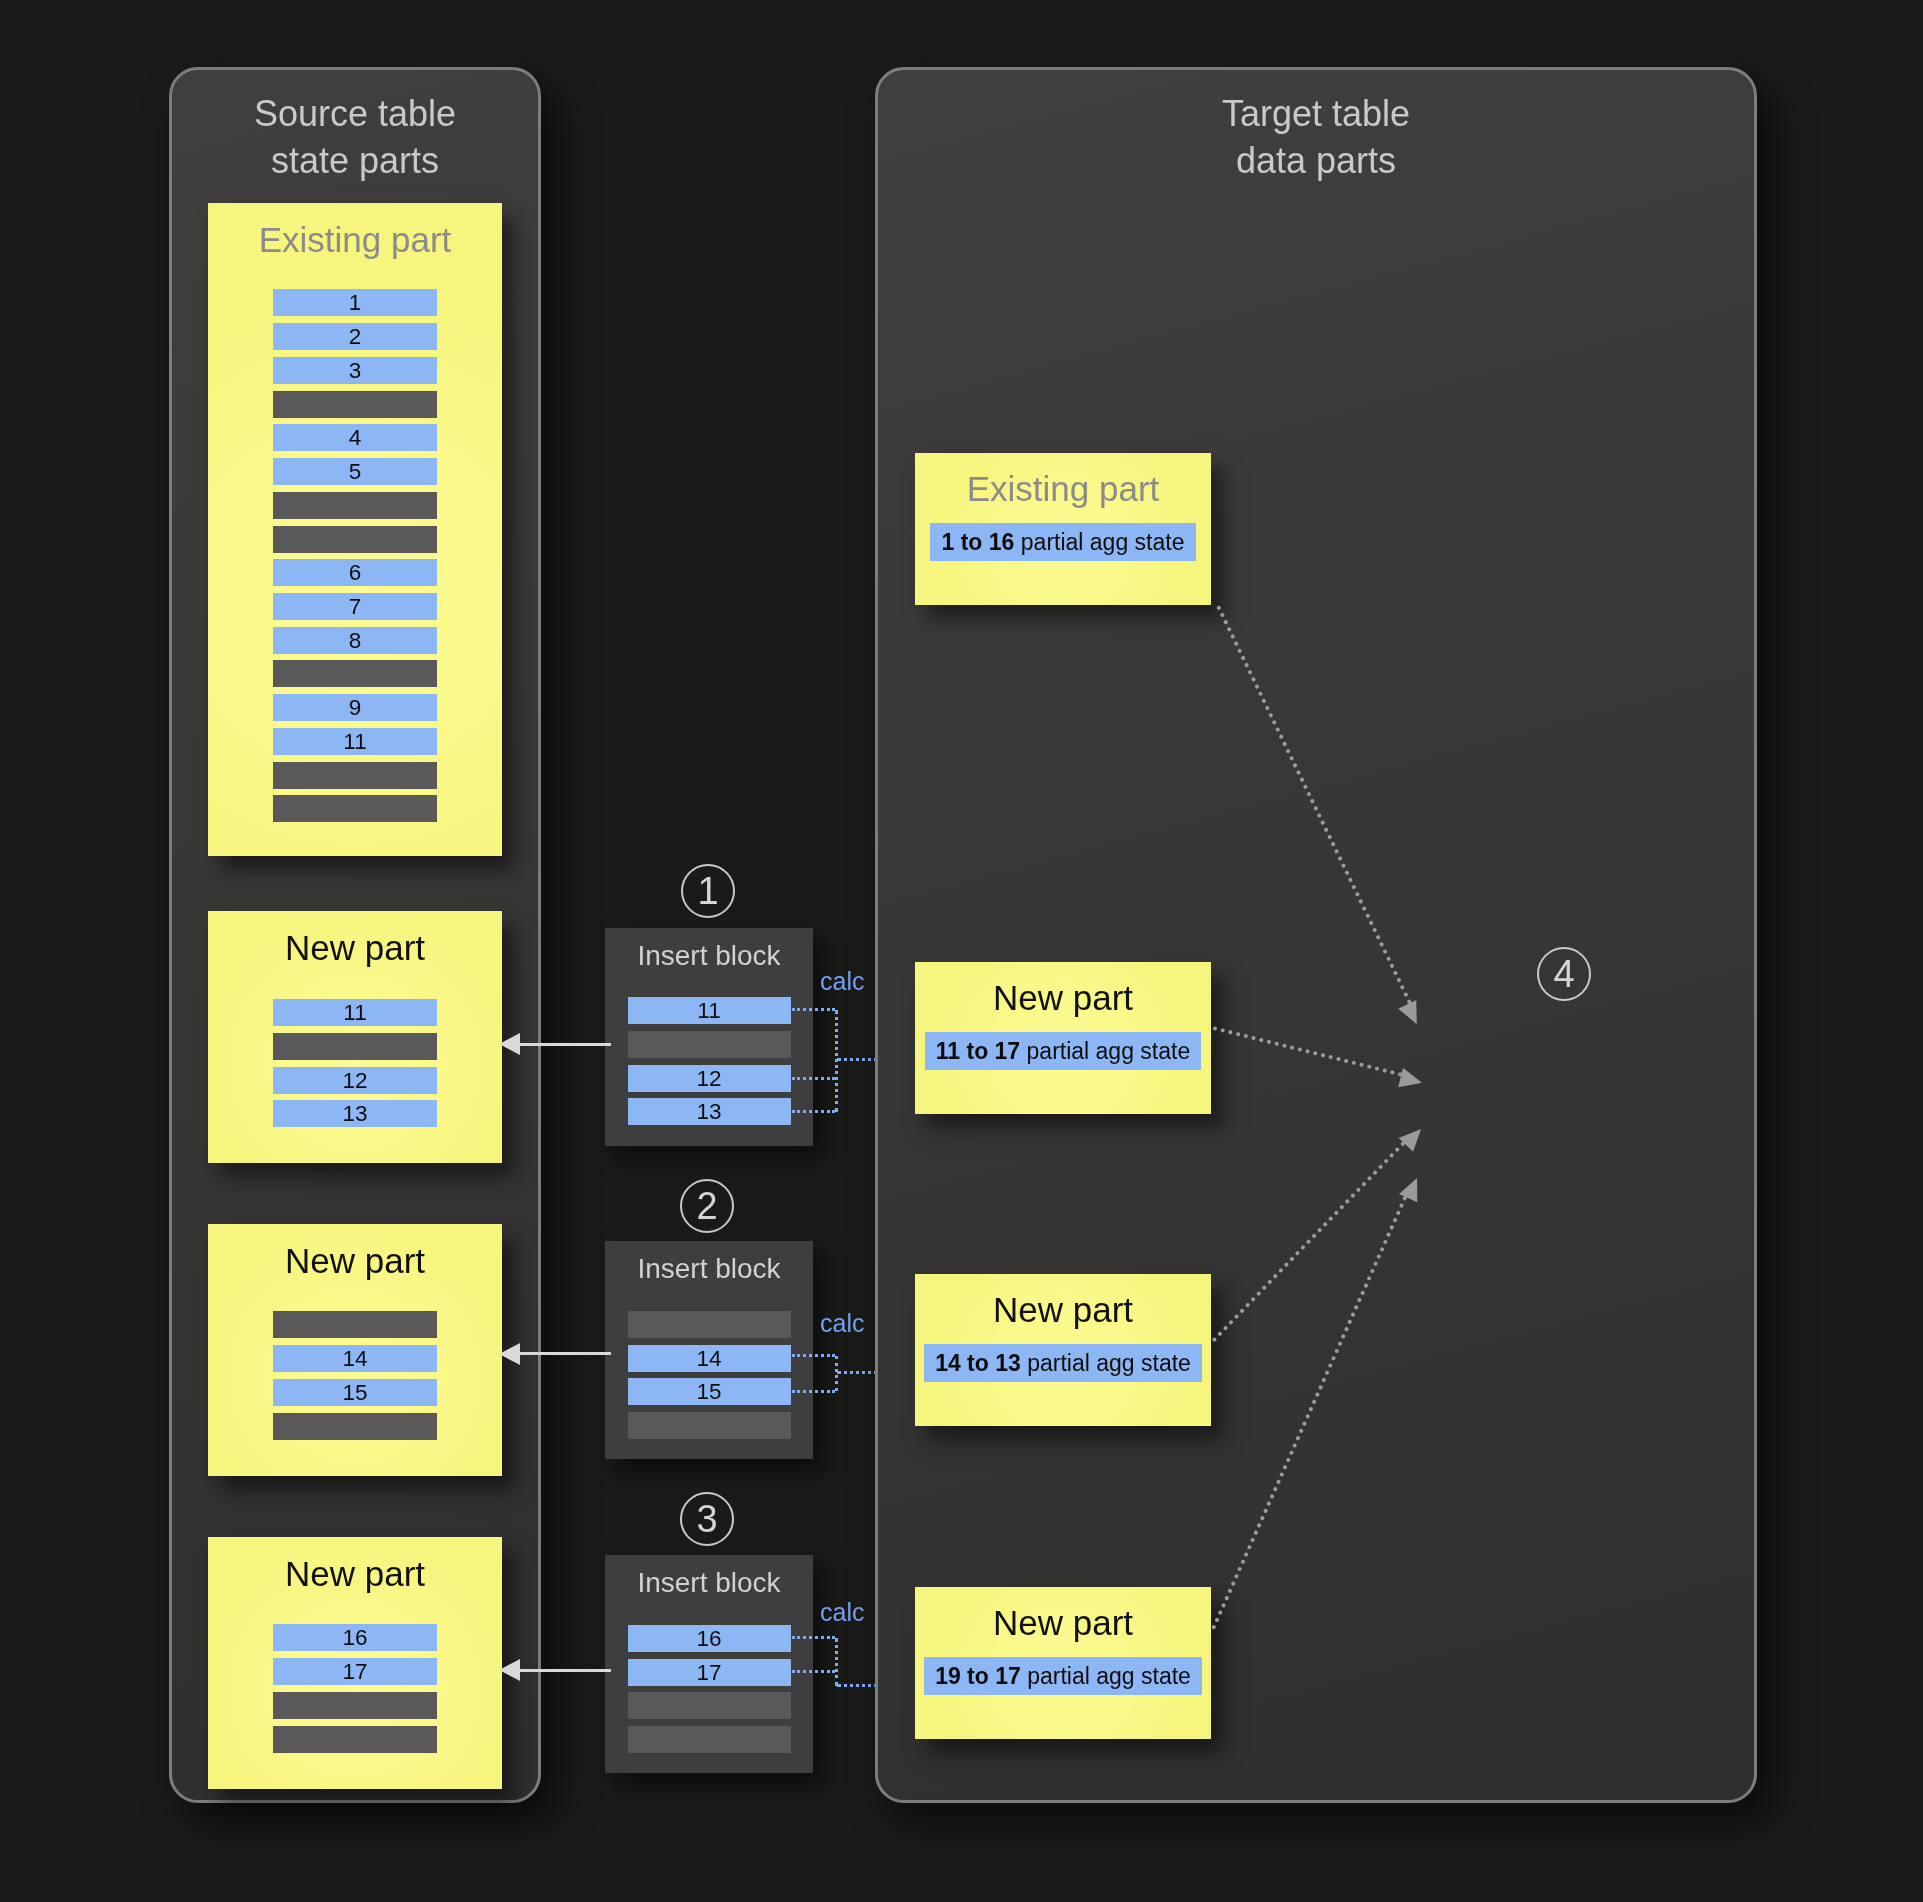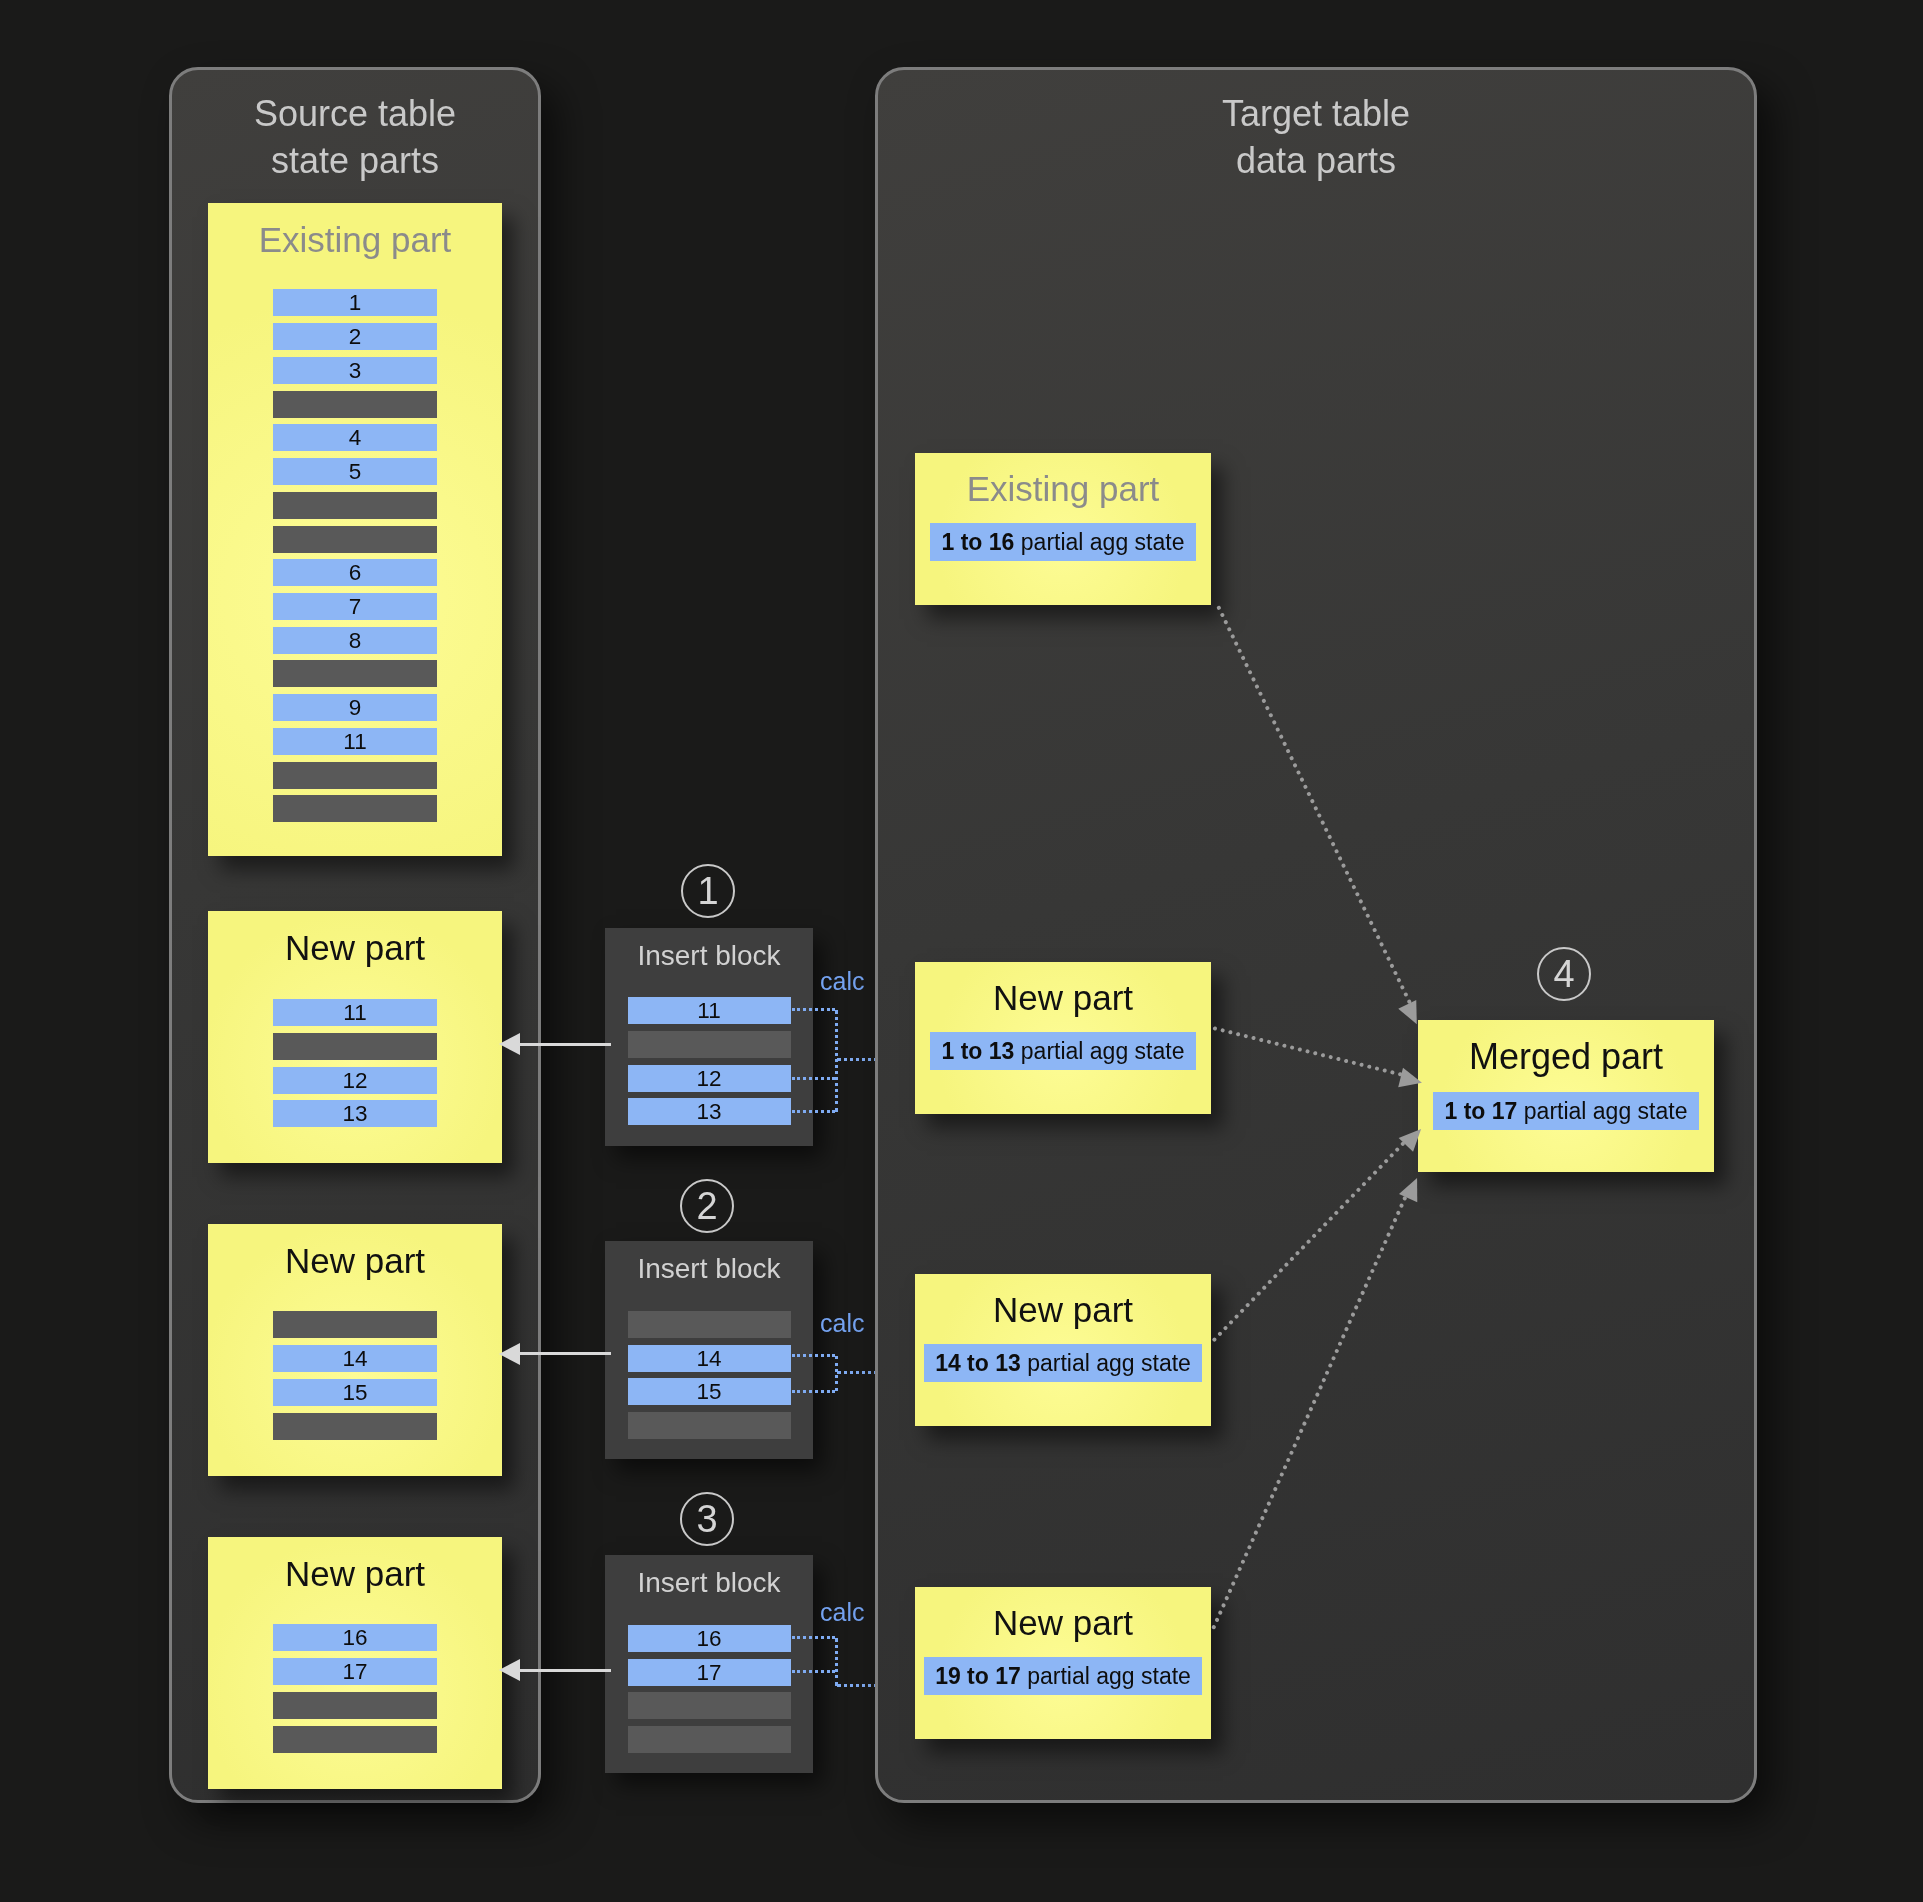--- a/index.html
+++ b/index.html
@@ -164,38 +164,34 @@
 data parts</div>
   </section>
 
   <div class="part tpart" style="top:453px;">
     <div class="t-title muted">Existing part</div>
     <div class="agg"><b>1 to 16</b><span> partial agg state</span></div>
   </div>
 
   <div class="part tpart" style="top:962px;">
     <div class="t-title">New part</div>
-    <div class="agg"><b>1 to 13</b><span> partial agg state</span></div>
+    <div class="agg"><b>11 to 17</b><span> partial agg state</span></div>
   </div>
 
   <div class="part tpart" style="top:1274px;">
     <div class="t-title">New part</div>
     <div class="agg"><b>14 to 13</b><span> partial agg state</span></div>
   </div>
 
   <div class="part tpart" style="top:1587px;">
     <div class="t-title">New part</div>
     <div class="agg"><b>19 to 17</b><span> partial agg state</span></div>
   </div>
 
   <div class="badge" style="left:1537px;top:947px;">4</div>
-  <div class="part tpart" style="left:1418px;top:1020px;">
-    <div class="t-title" style="font-size:36px;">Merged part</div>
-    <div class="agg"><b>1 to 17</b><span> partial agg state</span></div>
-  </div>
 
   <div class="garrow" style="left:1218px;top:604px;width:442px;transform:rotate(64.2deg);">
     <div class="ghead"></div>
   </div>
   <div class="garrow" style="left:1213px;top:1026px;width:195px;transform:rotate(13.9deg);">
     <div class="ghead"></div>
   </div>
   <div class="garrow" style="left:1213px;top:1339px;width:276px;transform:rotate(-46.1deg);">
     <div class="ghead"></div>
   </div>

